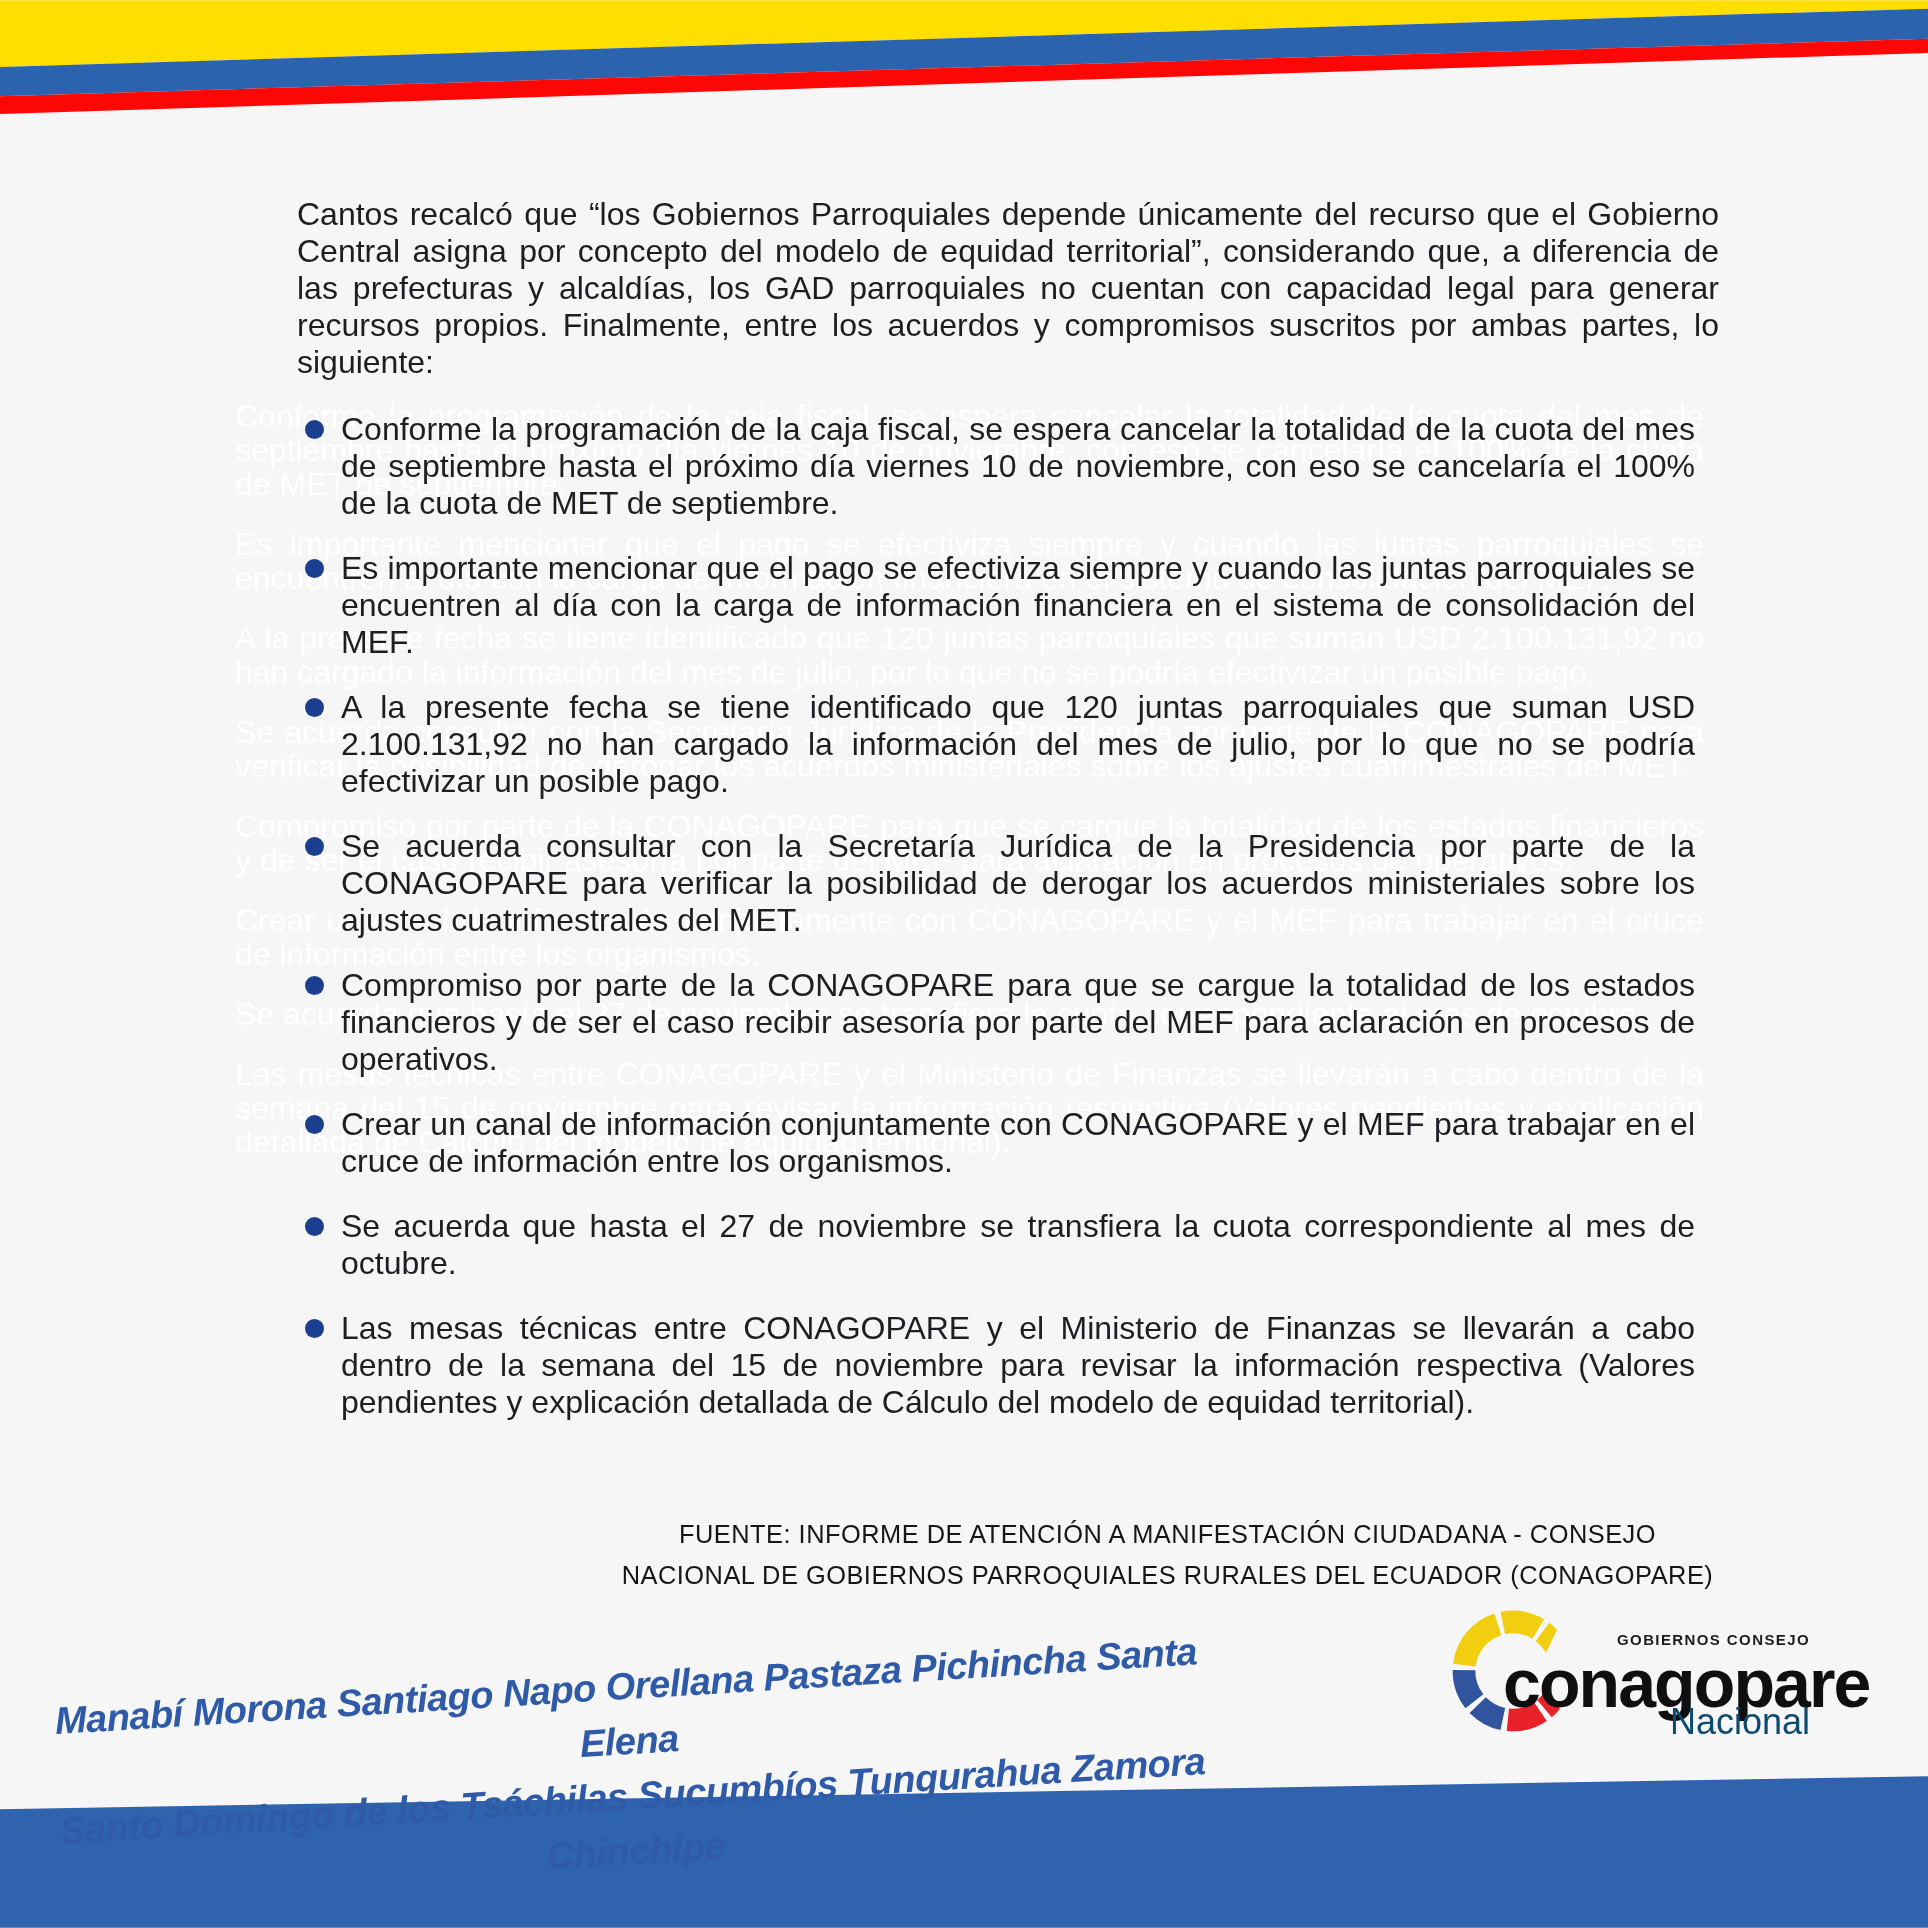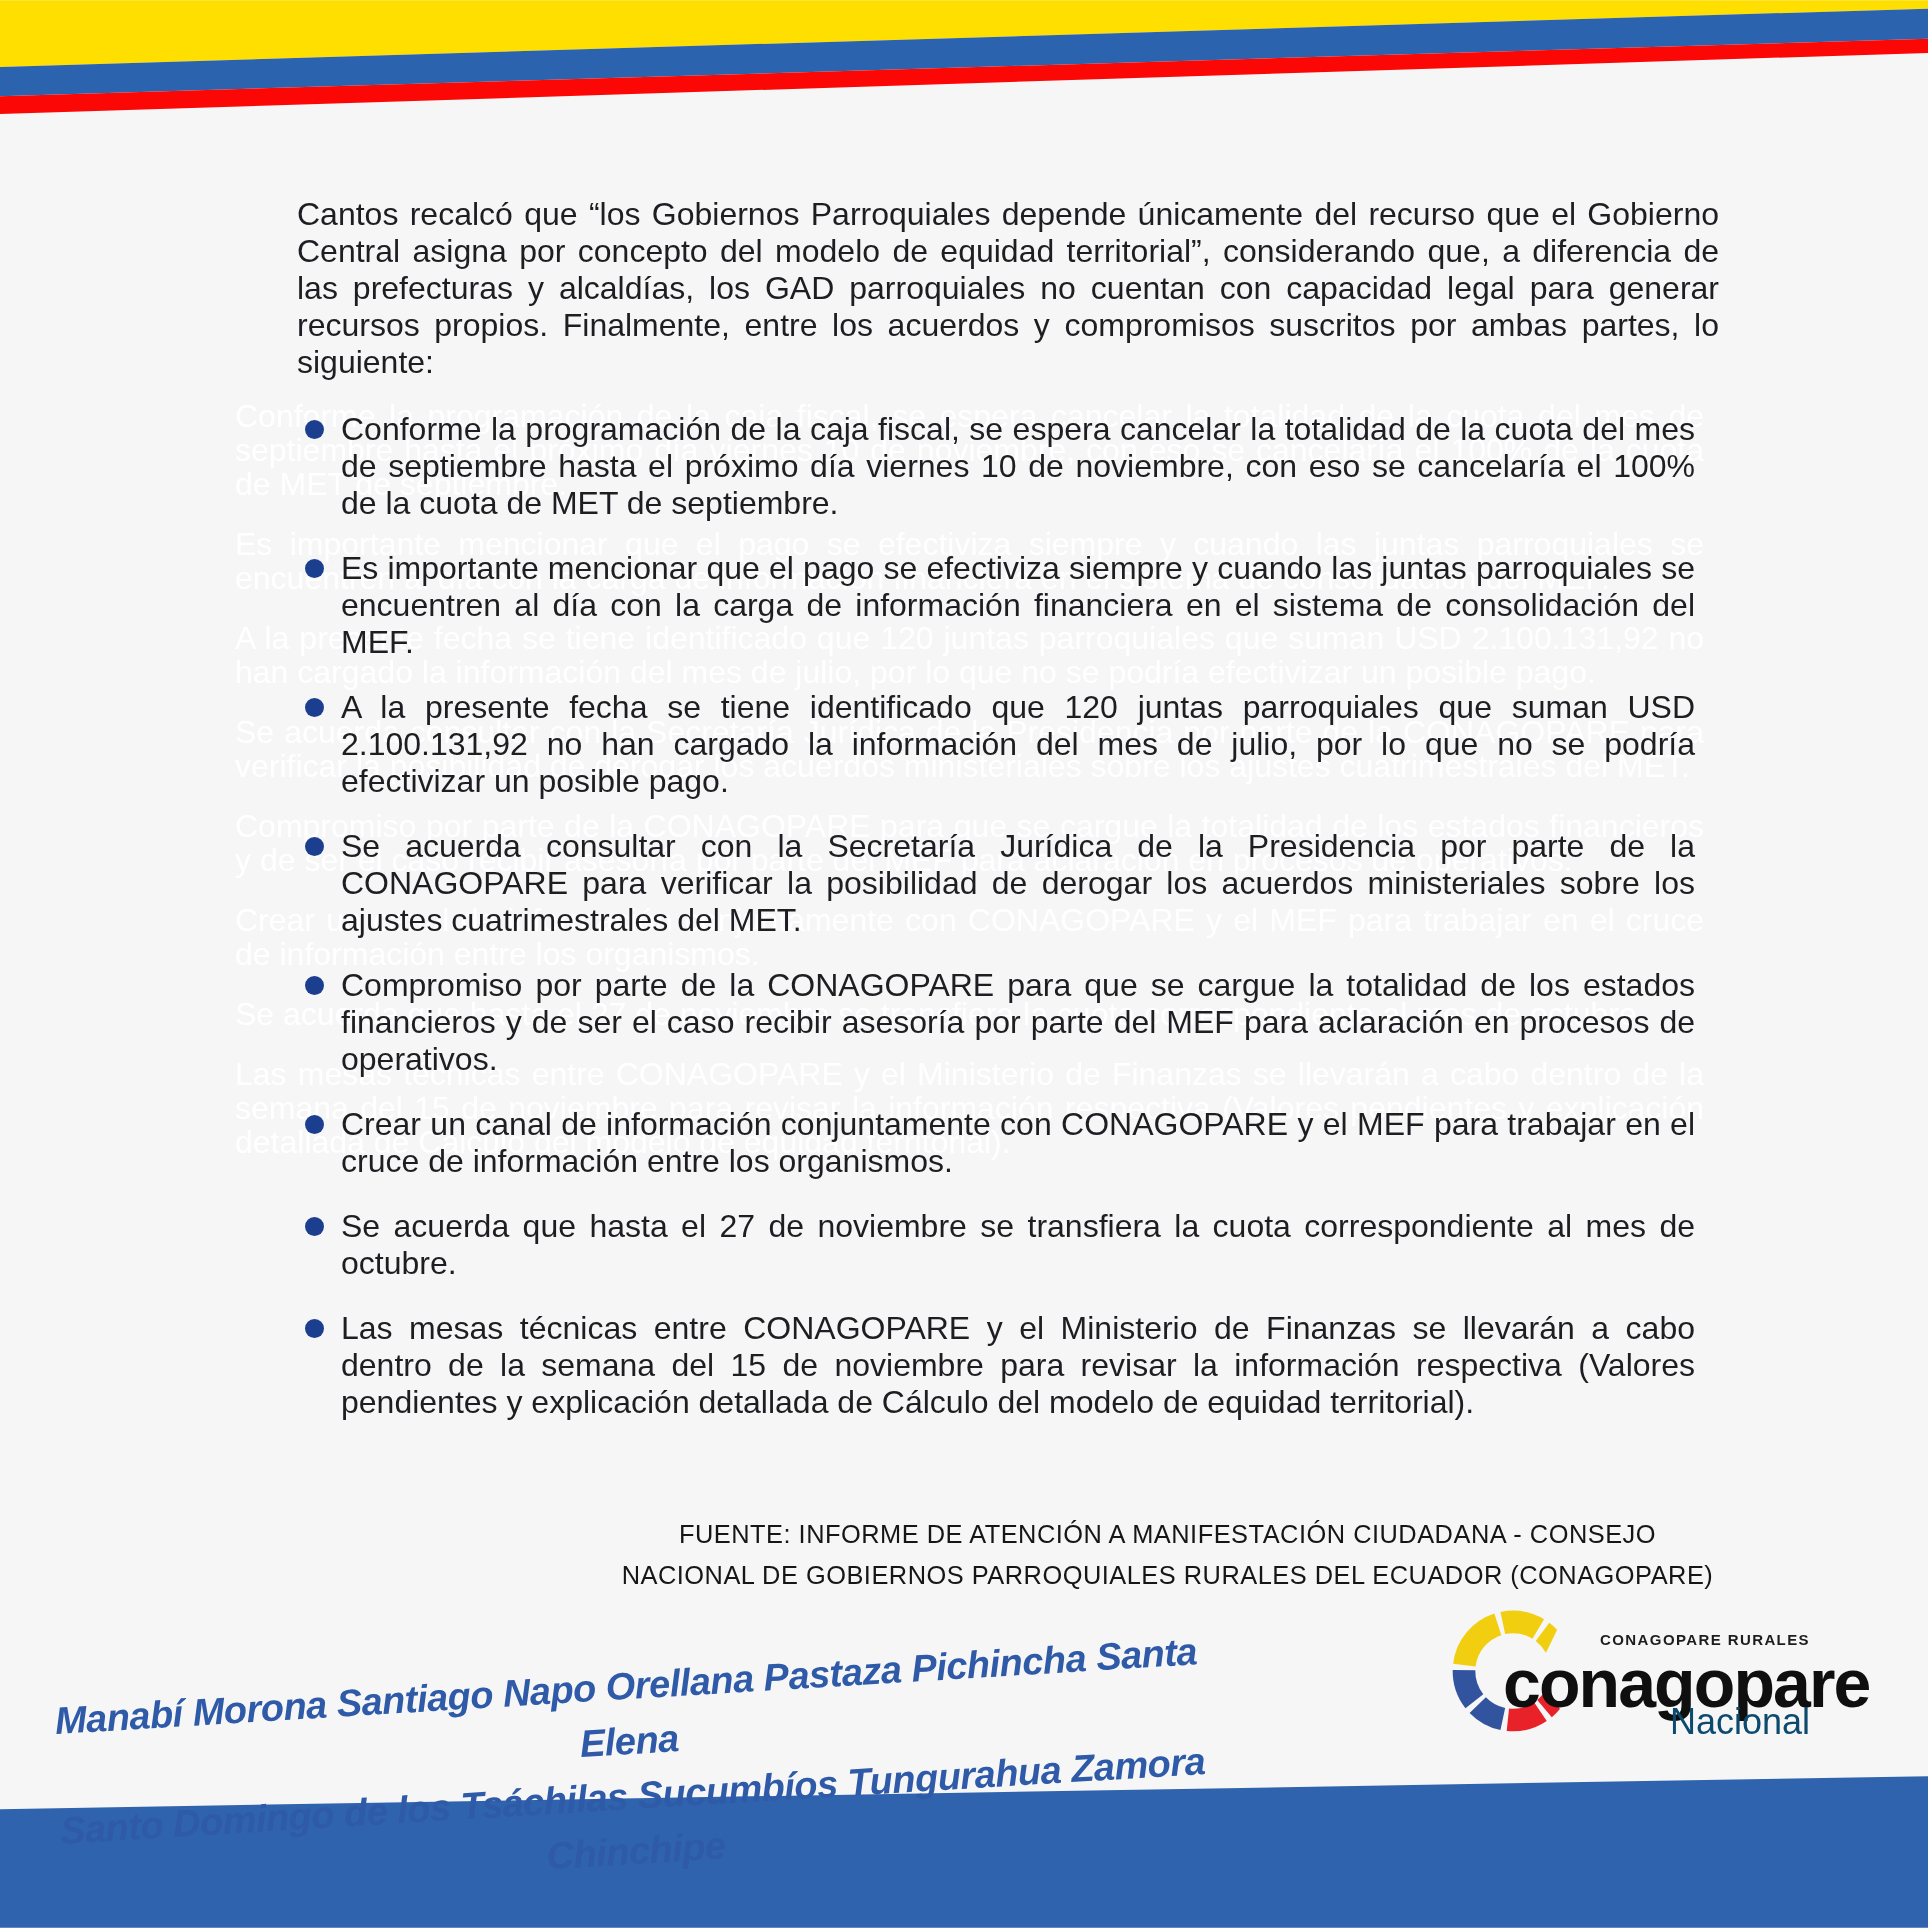--- a/index.html
+++ b/index.html
@@ -163,21 +163,21 @@
   <div class="logo">
     <svg class="logo-ring" width="132" height="132" viewBox="0 0 140 140" id="logo-ring">
         <path d="M 6.48 62.20 A 64 64 0 0 1 50.22 9.13 L 57.64 31.96 A 40 40 0 0 0 30.30 65.13 Z" fill="#F1CF10"></path>
         <path d="M 56.69 7.40 A 64 64 0 0 1 102.96 15.14 L 90.60 35.71 A 40 40 0 0 0 61.68 30.87 Z" fill="#F1CF10"></path>
         <path d="M 108.52 18.89 A 64 64 0 0 1 116.81 26.35 L 104.98 50.61 A 40 40 0 0 0 94.07 38.05 Z" fill="#F1CF10"></path>
         <path d="M 119.74 110.28 A 64 64 0 0 1 111.14 119.03 L 95.71 100.64 A 40 40 0 0 0 106.25 86.90 Z" fill="#E92129"></path>
         <path d="M 105.79 123.06 A 64 64 0 0 1 63.31 133.65 L 65.82 109.78 A 40 40 0 0 0 92.37 103.16 Z" fill="#E92129"></path>
         <path d="M 56.69 132.60 A 64 64 0 0 1 23.96 114.46 L 41.23 97.79 A 40 40 0 0 0 61.68 109.13 Z" fill="#32549E"></path>
         <path d="M 19.57 109.40 A 64 64 0 0 1 6.01 68.88 L 30.01 69.30 A 40 40 0 0 0 38.48 94.63 Z" fill="#32549E"></path>
       </svg>
-    <div class="logo-tagline">CONAGOPARE RURALES</div>
+    <div class="logo-tagline">GOBIERNOS CONSEJO</div>
     <div class="logo-wordmark">conagopare</div>
     <div class="logo-subtitle">Nacional</div>
   </div>
 
   <svg class="footer-svg" width="1928" height="152" viewBox="0 0 2048 161">
     <polygon points="0,35 2048,0 2048,161 0,161" fill="#3063AD"></polygon>
   </svg>
 
 </div>
 

